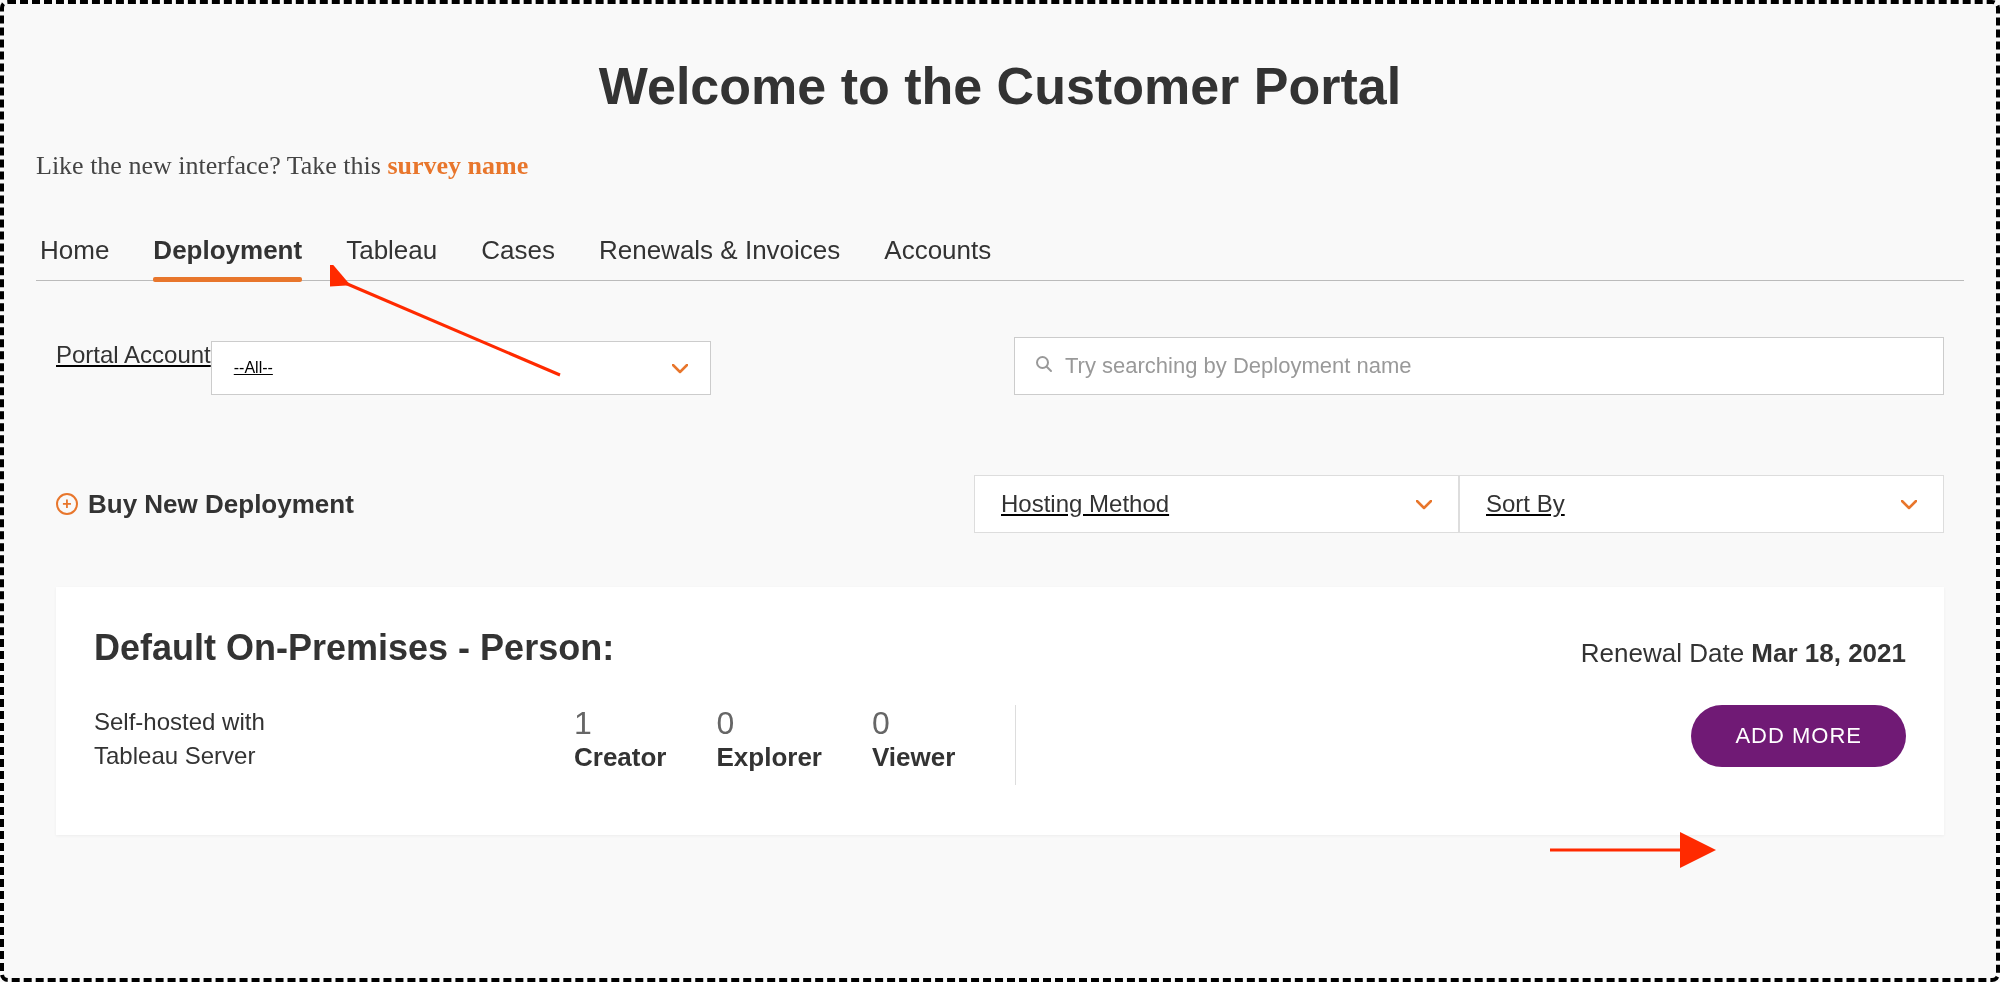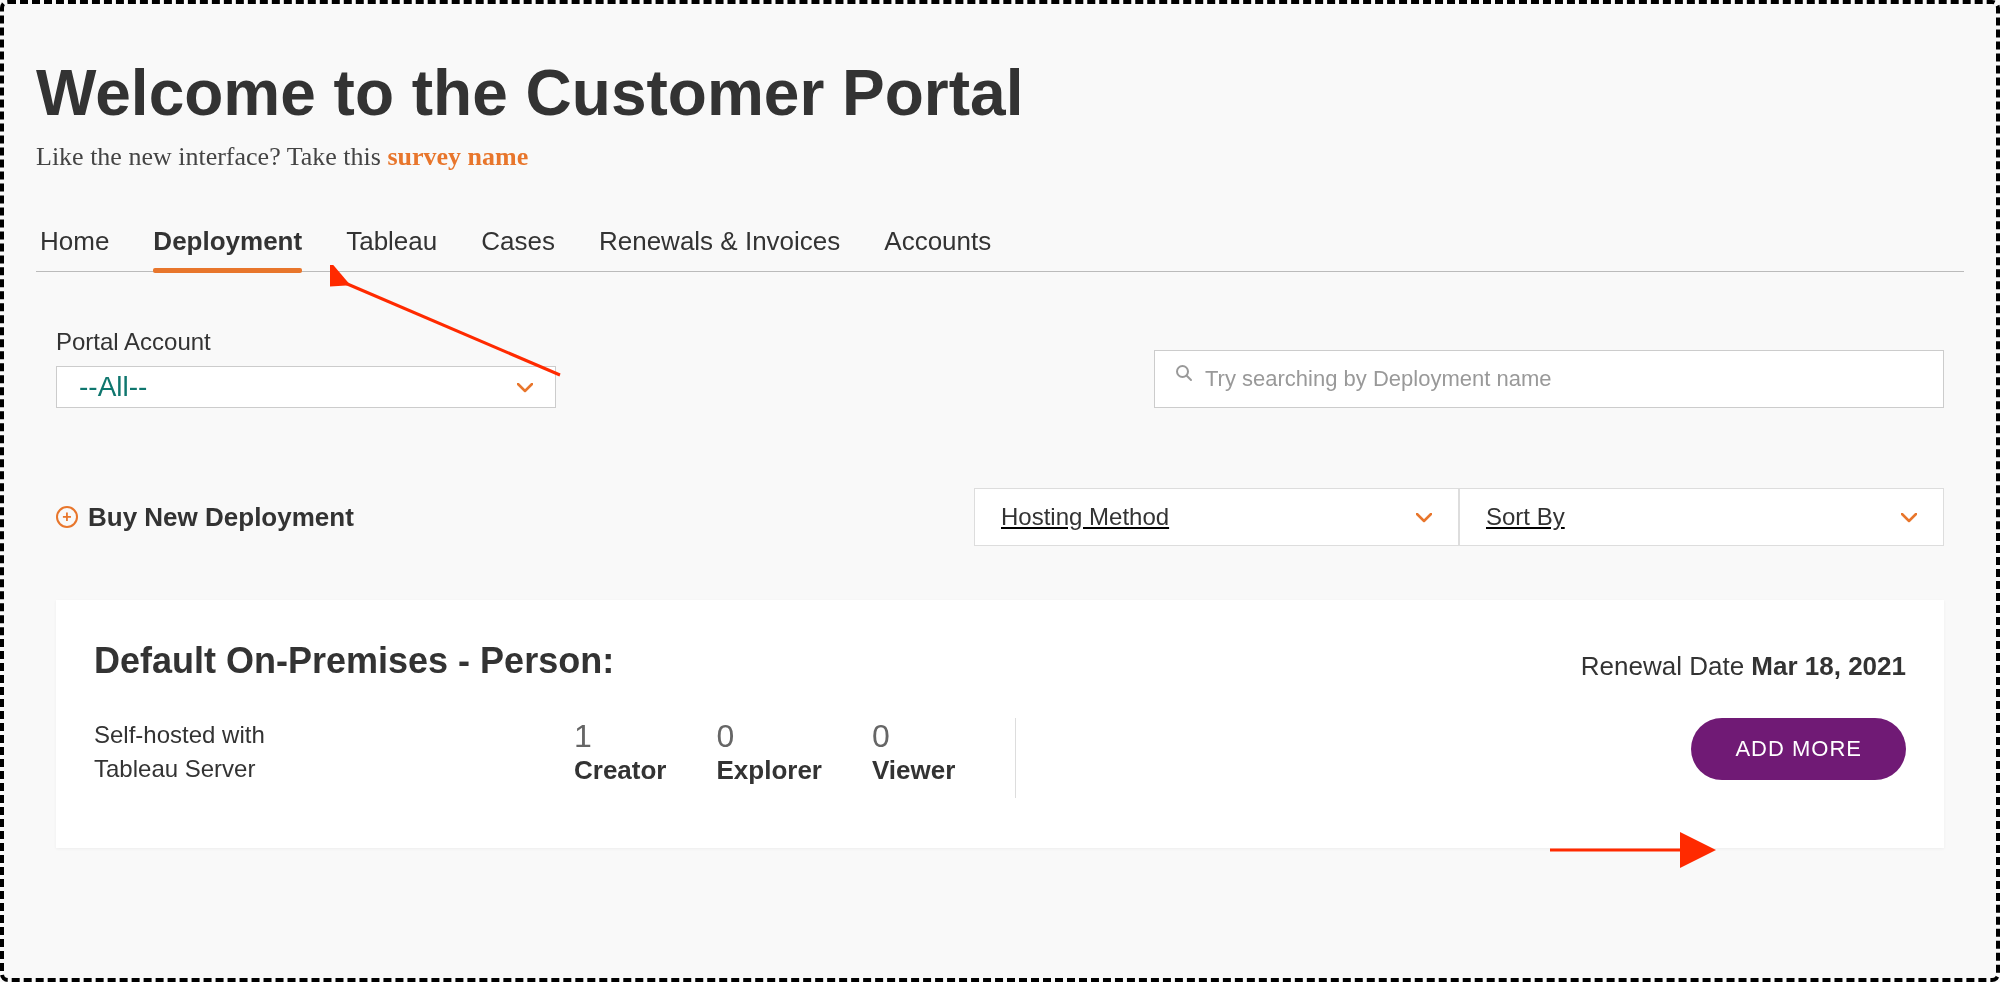--- a/index.html
+++ b/index.html
@@ -18,24 +18,25 @@
     pointer-events: none;
   }
   .page {
     position: absolute;
     top: 0; left: 0;
     width: 2000px; height: 982px;
     background: #f9f9f9;
     padding: 56px 36px 36px 36px;
   }
   .page-title {
-    font-size: 64px;
+    font-size: 52px;
     font-weight: 600;
     color: #333;
-    margin-bottom: 12px;
+    margin-bottom: 35px;
+    text-align: center;
   }
   .survey-line {
     font-size: 26px;
     color: #444;
     margin-bottom: 48px;
     font-family: Georgia, 'Times New Roman', serif;
   }
   .survey-link {
     color: #e8762c;
     font-weight: 700;
@@ -69,50 +70,52 @@
   }
   .filter-row {
     display: flex;
     justify-content: space-between;
     align-items: flex-end;
     margin-bottom: 80px;
     padding: 0 20px;
   }
   .portal-account-group {
     display: flex;
-    flex-direction: column;
+    flex-direction: row;
+    text-decoration: underline;
   }
   .portal-account-label {
     font-size: 24px;
     color: #333;
     margin-bottom: 10px;
   }
   .select-box {
     width: 500px;
-    height: 42px;
+    height: 54px;
     border: 1px solid #ccc;
     background: #fff;
     display: flex;
     align-items: center;
     justify-content: space-between;
     padding: 0 22px;
-    font-size: 28px;
-    color: #0f766e;
+    font-size: 16px;
+    color: #000000;
     cursor: pointer;
   }
   .chevron-down {
     color: #e8762c;
     font-size: 18px;
   }
   .search-box {
-    width: 790px;
+    width: 930px;
     height: 58px;
     border: 1px solid #ccc;
     background: #fff;
     display: flex;
+    align-items: center;
     padding: 13px 20px;
   }
   .search-icon {
     color: #999;
     margin-right: 12px;
     font-size: 18px;
   }
   .search-input {
     border: none;
     outline: none;

